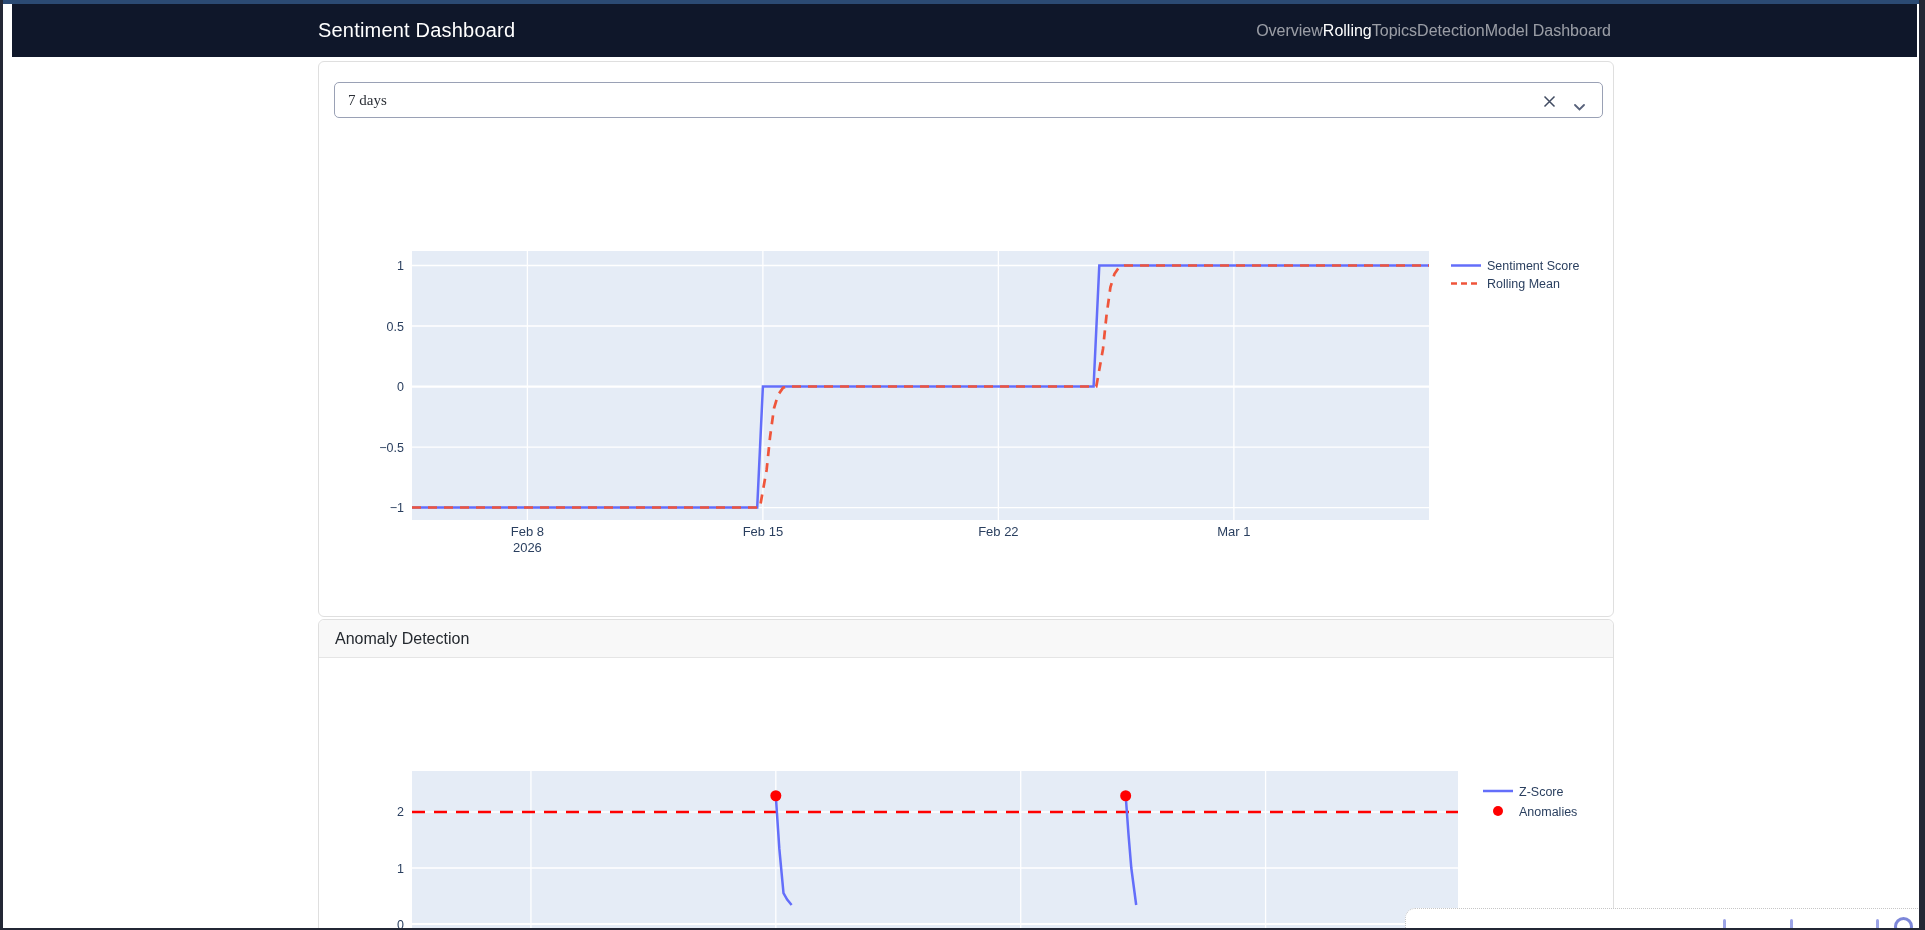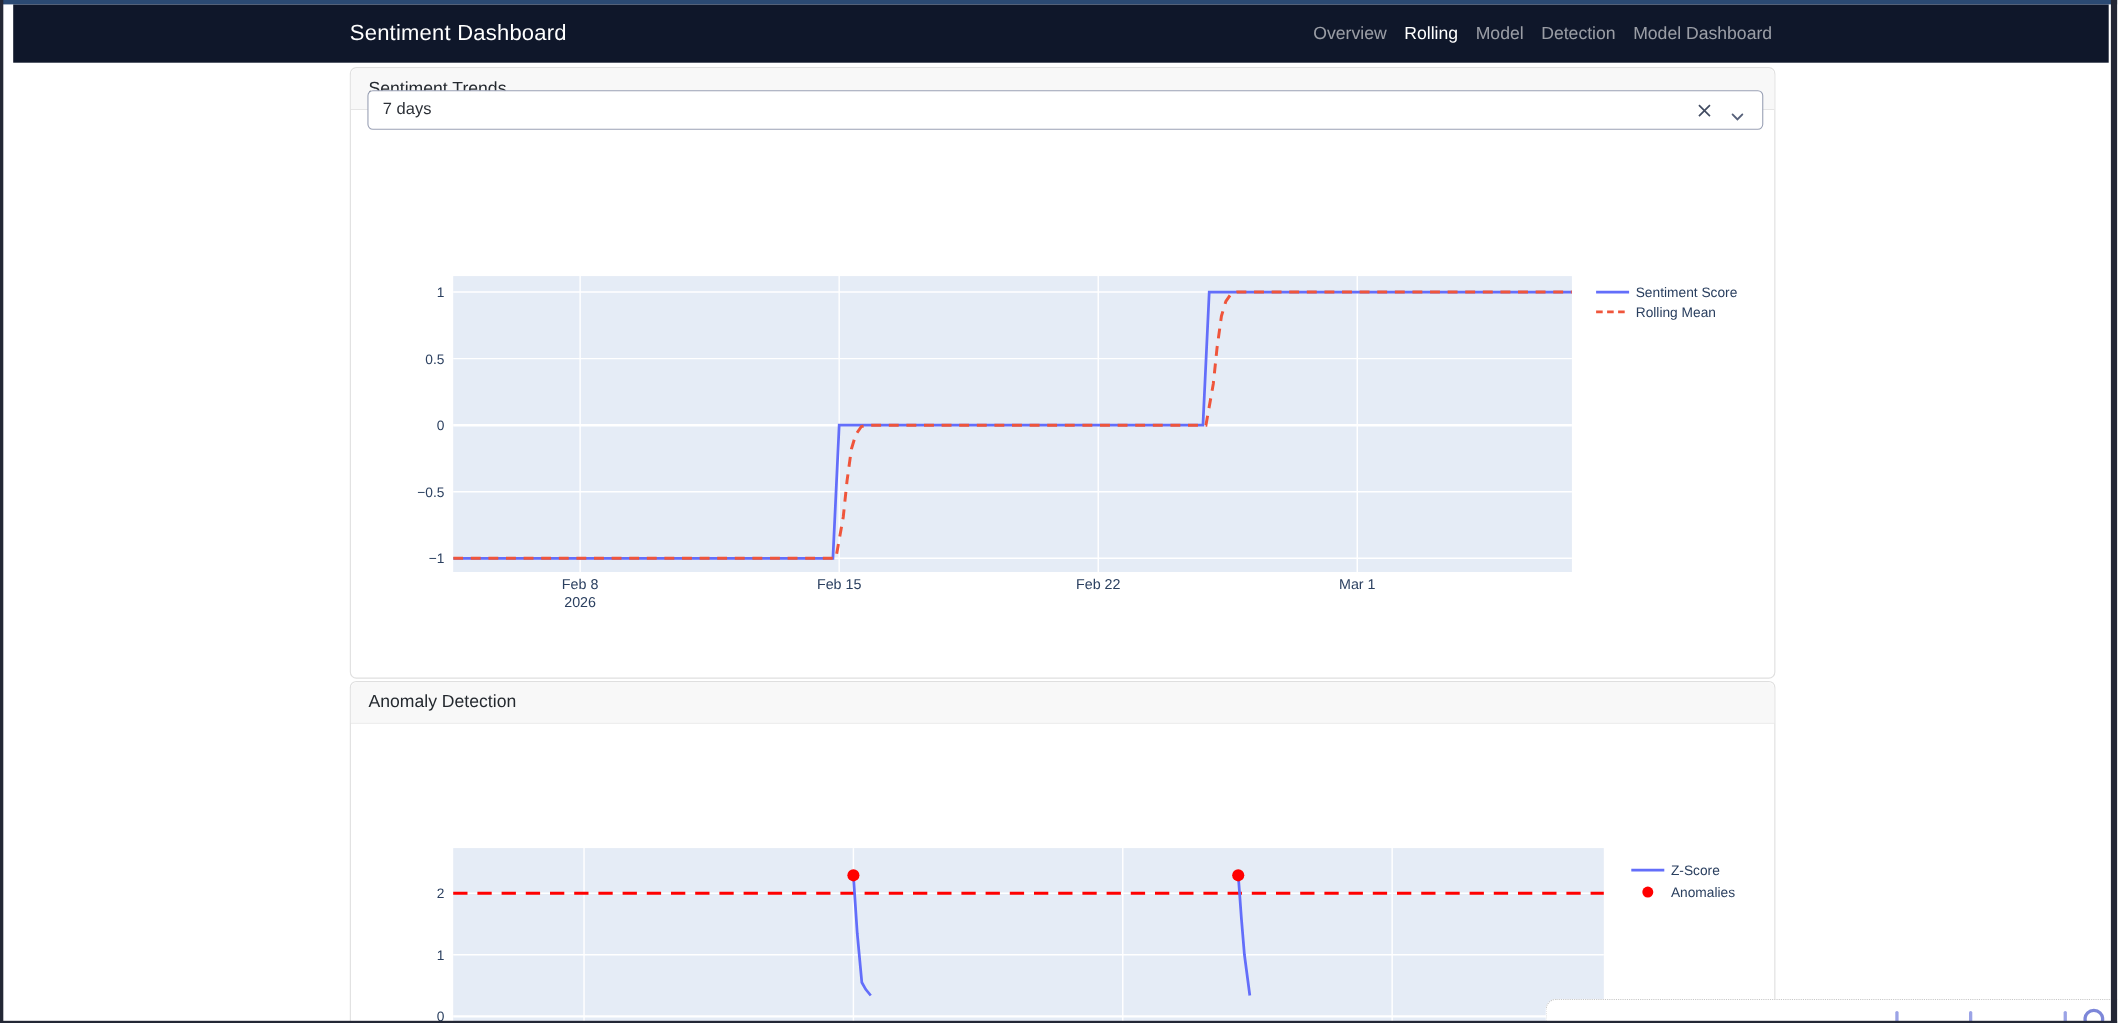--- a/index.html
+++ b/index.html
@@ -7,62 +7,61 @@
         font-family:"Liberation Sans","DejaVu Sans",sans-serif;}
   
   .frame-top{position:absolute;left:0;top:0;width:1925px;height:4px;background:#2b4a73;z-index:30;}
   .frame-left{position:absolute;left:0;top:0;width:3px;height:930px;background:#232735;z-index:30;}
   .frame-right{position:absolute;right:0;top:0;width:6px;height:930px;background:#232735;z-index:30;}
   .frame-bottom{position:absolute;left:0;bottom:0;width:1925px;height:2px;background:#232735;z-index:30;}
   
   .navbar{position:absolute;left:12px;top:4px;width:1905px;height:53px;z-index:10;}
   .navbar-title{position:absolute;left:306px;top:0;height:53px;line-height:53px;
                 color:#fff;font-size:20px;font-weight:500;letter-spacing:.2px;}
-  .nav-links{position:absolute;right:306px;top:0;height:53px;display:flex;align-items:center;gap:16px;}
+  .nav-links{position:absolute;right:306px;top:0;height:53px;display:flex;align-items:center;}
   .nav-link{font-size:16px;color:rgba(255,255,255,.58);cursor:pointer;white-space:nowrap;}
   .nav-link.active{color:#ffffff;}
   
   .card{position:absolute;left:318px;width:1294px;background:#fff;border:1px solid #dfdfdf;
         border-radius:6px;z-index:1;}
   .card-header{height:37px;line-height:37px;background:#f8f8f8;border-bottom:1px solid #e5e5e5;
                padding-left:16px;font-size:16px;color:#24292f;border-radius:6px 6px 0 0;}
   #card-trends{top:61px;height:554px;}
   #card-anomaly{top:619px;height:400px;border-radius:6px 6px 0 0;}
   
   .dropdown{position:absolute;left:15px;top:20px;right:10px;height:34px;background:#fff;
             border:1px solid #9aa1b5;border-radius:5px;cursor:pointer;}
-  .dropdown-value{position:absolute;left:13px;top:0;height:34px;line-height:34px;font-size:15px;color:#2b2f36;}
+  .dropdown-value{position:absolute;left:13px;top:0;height:34px;line-height:34px;font-size:15px;color:#2b2f36;font-family:Liberation Serif, serif;}
   .dd-clear{position:absolute;right:46px;top:11px;cursor:pointer;}
   .dd-caret{position:absolute;right:17px;top:14px;cursor:pointer;}
   
   #charts-svg{position:absolute;left:0;top:0;z-index:5;pointer-events:none;}
   
   .floating-widget{position:absolute;left:1405px;top:908px;width:530px;height:40px;background:#fff;
                    border:1px dotted #c6c6c6;border-radius:10px 0 0 0;z-index:6;}
   .w-bar{position:absolute;top:10px;width:3px;height:12px;border-radius:2px;background:#9ba3e6;}
   .w-circle{position:absolute;top:8px;width:13px;height:13px;border:3px solid #7d87d9;border-radius:50%;}
 </style>
 </head>
 <body>
 
 <div id="page">
 
   <div class="navbar" style="background: #0f172a;">
     <span class="navbar-title">Sentiment Dashboard</span>
     <div class="nav-links">
         <span class="nav-link">Overview</span>
         <span class="nav-link active">Rolling</span>
-        <span class="nav-link">Model</span>
+        <span class="nav-link">Topics</span>
         <span class="nav-link">Detection</span>
         <span class="nav-link">Model Dashboard</span>
       </div>
   </div>
 
   <div class="card" id="card-trends">
-    <div class="card-header">Sentiment Trends</div>
     <div class="dropdown">
       <span class="dropdown-value">7 days</span>
       <span class="dd-clear">
         <svg width="13" height="13" viewBox="0 0 13 13">
             <path d="M1.5 1.5 L11.5 11.5 M11.5 1.5 L1.5 11.5" stroke="#414b61" stroke-width="1.5" fill="none"></path>
           </svg>
       </span>
       <span class="dd-caret">
         <svg width="11" height="7" viewBox="0 0 11 7">
             <path d="M1 1 L5.5 5.5 L10 1" stroke="#57617a" stroke-width="1.8" fill="none" stroke-linecap="round"></path>

